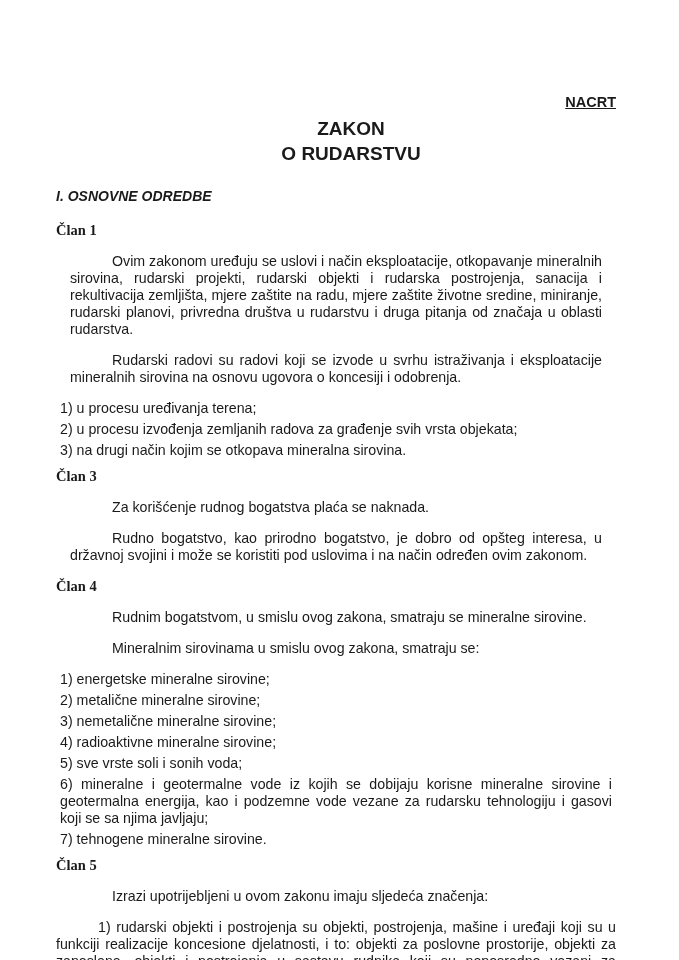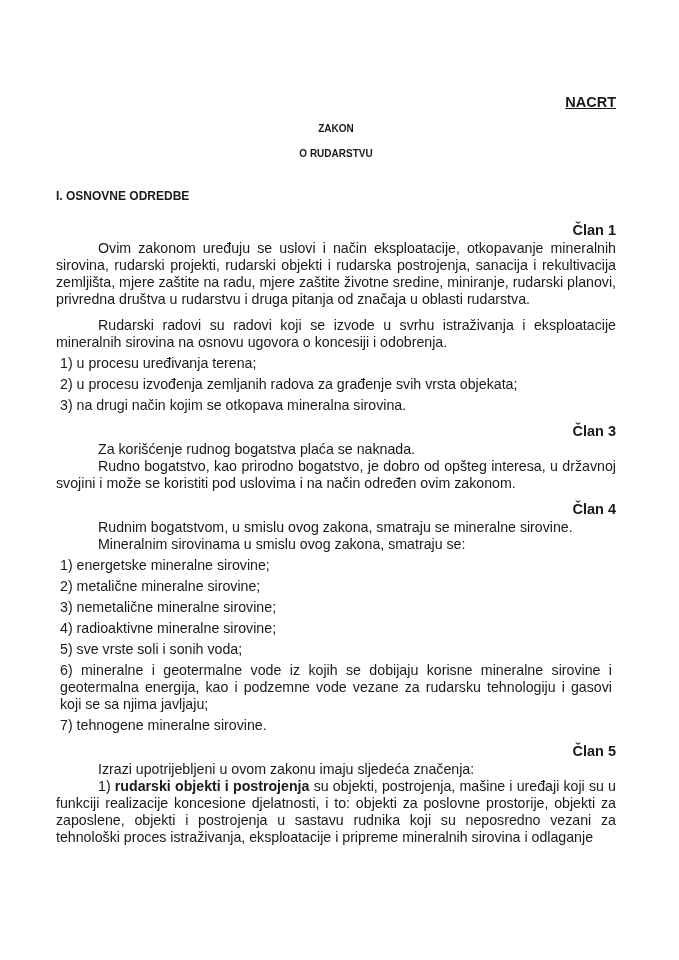--- a/index.html
+++ b/index.html
@@ -1,30 +1,30 @@
 <!DOCTYPE html>
 <html><head>
 <meta charset="utf-8">
 <style>
   html, body { margin: 0; padding: 0; background: #ffffff; }
   body { width: 679px; height: 960px; position: relative; overflow: hidden;
          font-family: "Liberation Sans", sans-serif; color: #1a1a1a; }
   .page { position: absolute; left: 56px; top: 0; width: 560px; font-size: 14.2px; line-height: 17px; }
   .nacrt { position: absolute; right: 0; top: 94px; font-weight: bold; text-decoration: underline; font-size: 14.5px; text-align: right; }
-  .title { position: absolute; left: 0; width: 100%; text-align: center; font-weight: bold; font-size: 10px; }
+  .title { position: absolute; left: 15px; width: 100%; text-align: center; font-weight: bold; font-size: 19px; }
   .t1 { top: 120px; }
   .t2 { top: 145px; }
-  .section { position: absolute; left: 0; top: 188px; font-weight: bold; font-size: 12px; }
+  .section { position: absolute; left: 0; top: 188px; font-weight: bold; font-size: 14px; font-style: italic; }
   .body { position: absolute; left: 0; top: 222px; width: 560px; }
   .art { margin-bottom: 9px; }
-  .art-head { text-align: right; font-weight: bold; font-size: 14.5px; margin-bottom: 1px; }
-  .p { text-align: justify; text-indent: 42px; margin: 0; }
+  .art-head { text-align: left; font-weight: bold; font-size: 14.5px; margin-bottom: 1px; font-family: Liberation Serif, serif; }
+  .p { text-align: justify; text-indent: 42px; margin: 14px; }
   .li { margin: 4px; text-align: justify; }
   .li-ind { margin: 0; text-align: justify; text-indent: 42px; }
-  b { font-weight: bold; }
+  b { font-weight: normal; }
 </style>
 </head>
 <body>
 
 <div class="page">
   <div class="nacrt">NACRT</div>
   <div class="title t1">ZAKON</div>
   <div class="title t2">O RUDARSTVU</div>
   <div class="section">I. OSNOVNE ODREDBE</div>
 

